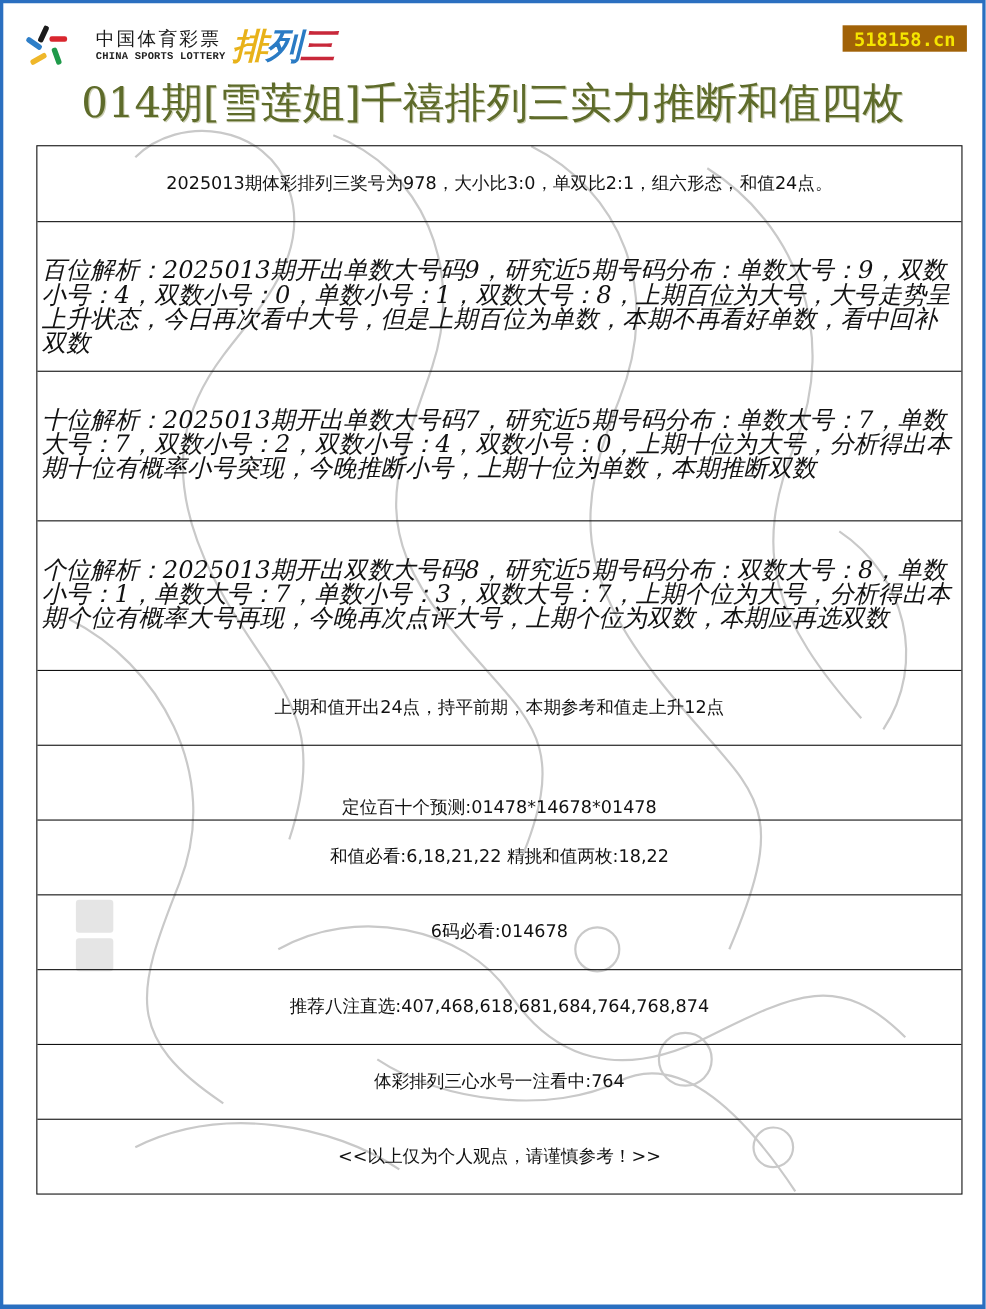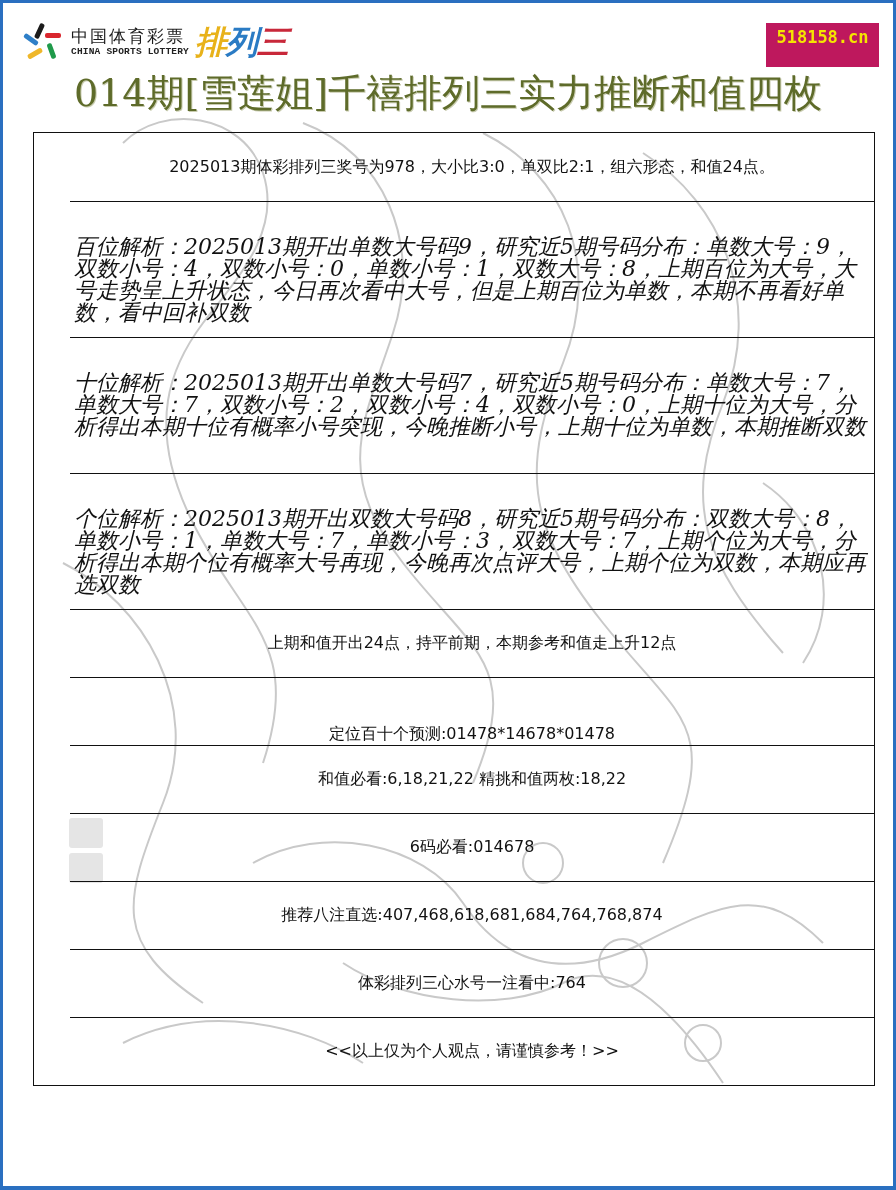--- a/index.html
+++ b/index.html
@@ -15,48 +15,48 @@
       border-top-width: 3px; border-bottom-width: 4px;
       background: #ffffff;
       overflow: hidden;
     }
     
     .bg-art { position: absolute; left: 0; top: 0; width: 896px; height: 1190px; pointer-events: none; }
     .header { position: absolute; left: 0; top: 0; width: 890px; height: 125px; }
     .logo { position: absolute; left: 18px; top: 18px; height: 42px; display: flex; align-items: center; }
     .logo-mark { position: relative; width: 44px; height: 42px; }
     .logo-mark span { position: absolute; border-radius: 2px; }
-    .logo-text { margin-left: 6px; display: flex; flex-direction: column; }
+    .logo-text { margin-left: 22px; display: flex; flex-direction: column; }
     .logo-cn { font-family: "DejaVu Sans", sans-serif; font-size: 17px; color: #1b1b1b; letter-spacing: 2px; line-height: 20px; }
     .logo-en { font-family: Liberation Mono, monospace; font-weight: bold; font-size: 9.5px; color: #222; letter-spacing: 0.2px; line-height: 12px; }
     .logo-game { margin-left: 6px; font-family: "DejaVu Sans", sans-serif; font-weight: bold; font-style: italic; font-size: 32px; line-height: 36px; letter-spacing: -1px; display: flex; }
     .logo-game .c1 { color: #e8b21a; }
     .logo-game .c2 { color: #2a7bc4; }
     .logo-game .c3 { color: #c8283a; }
     .site-badge {
-      position: absolute; left: 763px; top: 20px; width: 113px; height: 44px;
-      background: #be185d; color: #f5e500;
+      position: absolute; left: 763px; top: 20px; width: 113px; height: 24px;
+      background: #a16207; color: #f5e500;
       font-family: "DejaVu Sans Mono", "Liberation Mono", monospace; font-weight: bold;
       font-size: 17px; line-height: 29px; text-align: center;
     }
     .title {
       position: absolute; left: 0; top: 62px; width: 890px; text-align: center;
       font-family: "DejaVu Serif", "Liberation Serif", serif;
       font-size: 38px; line-height: 56px; color: #5e6b2a;
       text-shadow: 1px 1px 0 #c9ccb0;
       letter-spacing: 0px;
     }
     .table {
       position: absolute; left: 30px; top: 129px; width: 842px;
       border: 1px solid #111; box-sizing: border-box;
     }
     .row {
       border-top: 1px solid #111; box-sizing: border-box;
       display: flex; align-items: center; justify-content: center;
-      font-family: "DejaVu Sans", sans-serif; color: #111; margin-left: 36px;
+      font-family: "DejaVu Sans", sans-serif; color: #111;
     }
     .row:first-child { border-top: none; }
     .row.center { text-align: center; font-size: 16px; }
     .row.para {
       align-items: flex-start; justify-content: flex-end;
       font-family: "DejaVu Serif", "Liberation Serif", serif;
       font-size: 22px; line-height: 22px; padding: 34px 6px 0 4px; font-style: italic;
     }
     .row.para span { display: block; }
   </style>

